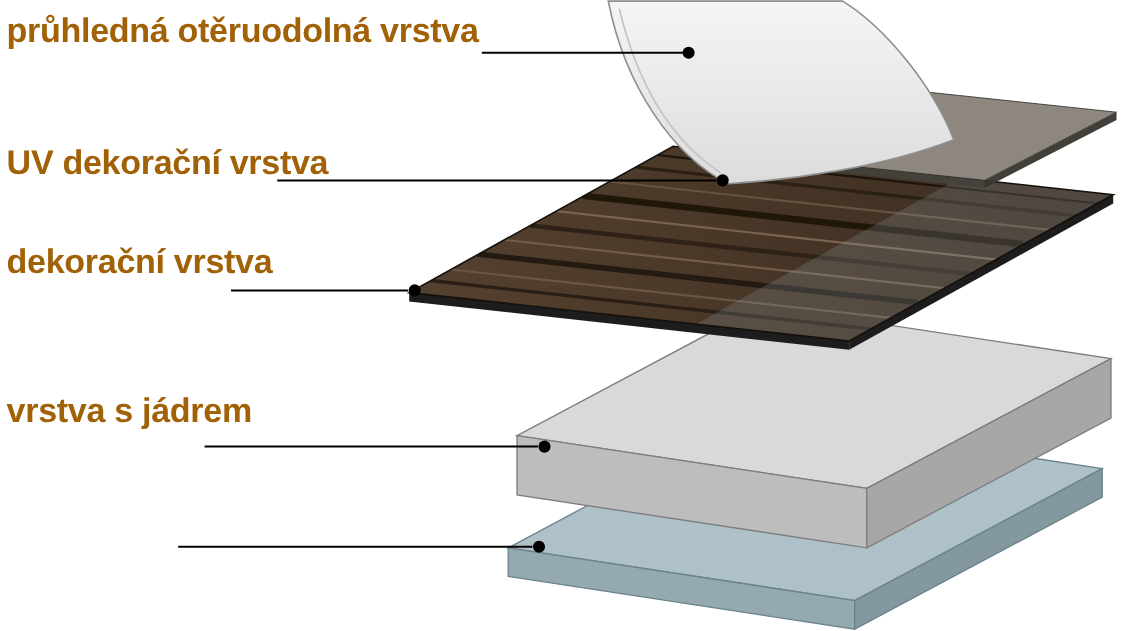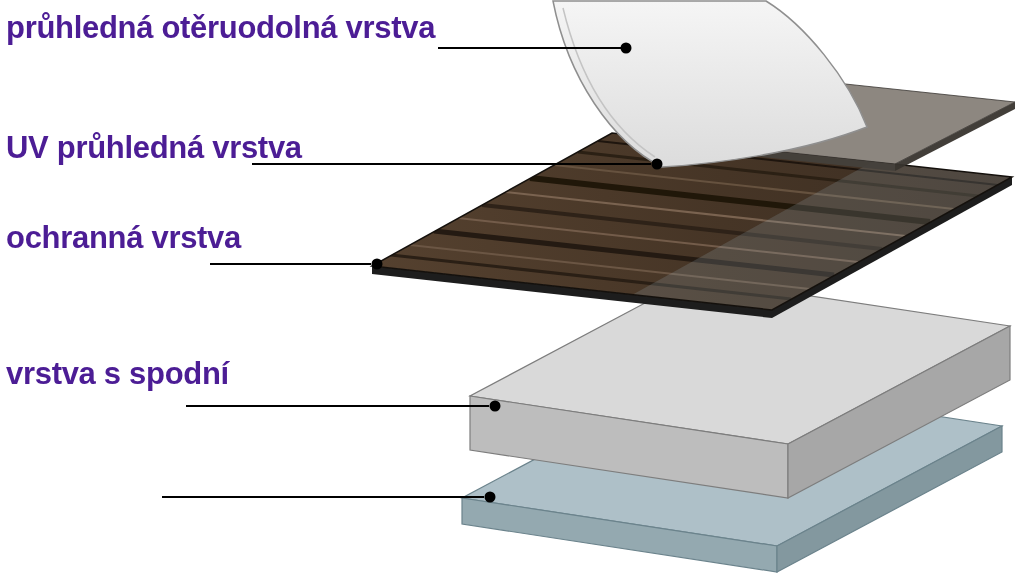--- a/index.html
+++ b/index.html
@@ -4,21 +4,21 @@
 <style>
   html,body{margin:0;padding:0;}
   body{width:1020px;height:574px;background:#ffffff;overflow:hidden;}
   .stage{position:relative;width:1020px;height:574px;font-family:"Liberation Sans",sans-serif;}
   .stage svg{position:absolute;left:0;top:0;}
   .layer-label{
     position:absolute;
     font-weight:700;
     font-size:31px;
     line-height:1.05;
-    color:#4c1d95;
+    color:#a16207;
     white-space:nowrap;
     letter-spacing:-0.3px;
   }
 </style>
 </head>
 <body>
 
 <div class="stage">
 
   <svg width="1020" height="574" viewBox="0 0 1020 574">
@@ -91,20 +91,20 @@
       <circle cx="626" cy="48" r="5.5"></circle>
       <circle cx="657" cy="164" r="5.5"></circle>
       <circle cx="377" cy="264" r="5.5"></circle>
       <circle cx="495" cy="406" r="5.5"></circle>
       <circle cx="490" cy="497" r="5.5"></circle>
     </g>
   </svg>
 
   <div class="layer-label" style="left:6px; top:12px;">průhledná otěruodolná vrstva</div>
 
-  <div class="layer-label" style="left:6px; top:132px;">UV průhledná vrstva</div>
+  <div class="layer-label" style="left:6px; top:132px;">UV dekorační vrstva</div>
 
-  <div class="layer-label" style="left:6px; top:222px;">ochranná vrstva</div>
+  <div class="layer-label" style="left:6px; top:222px;">dekorační vrstva</div>
 
-  <div class="layer-label" style="left:6px; top:358px;">vrstva s spodní</div>
+  <div class="layer-label" style="left:6px; top:358px;">vrstva s jádrem</div>
 
 
 </div>
 
 </body></html>

